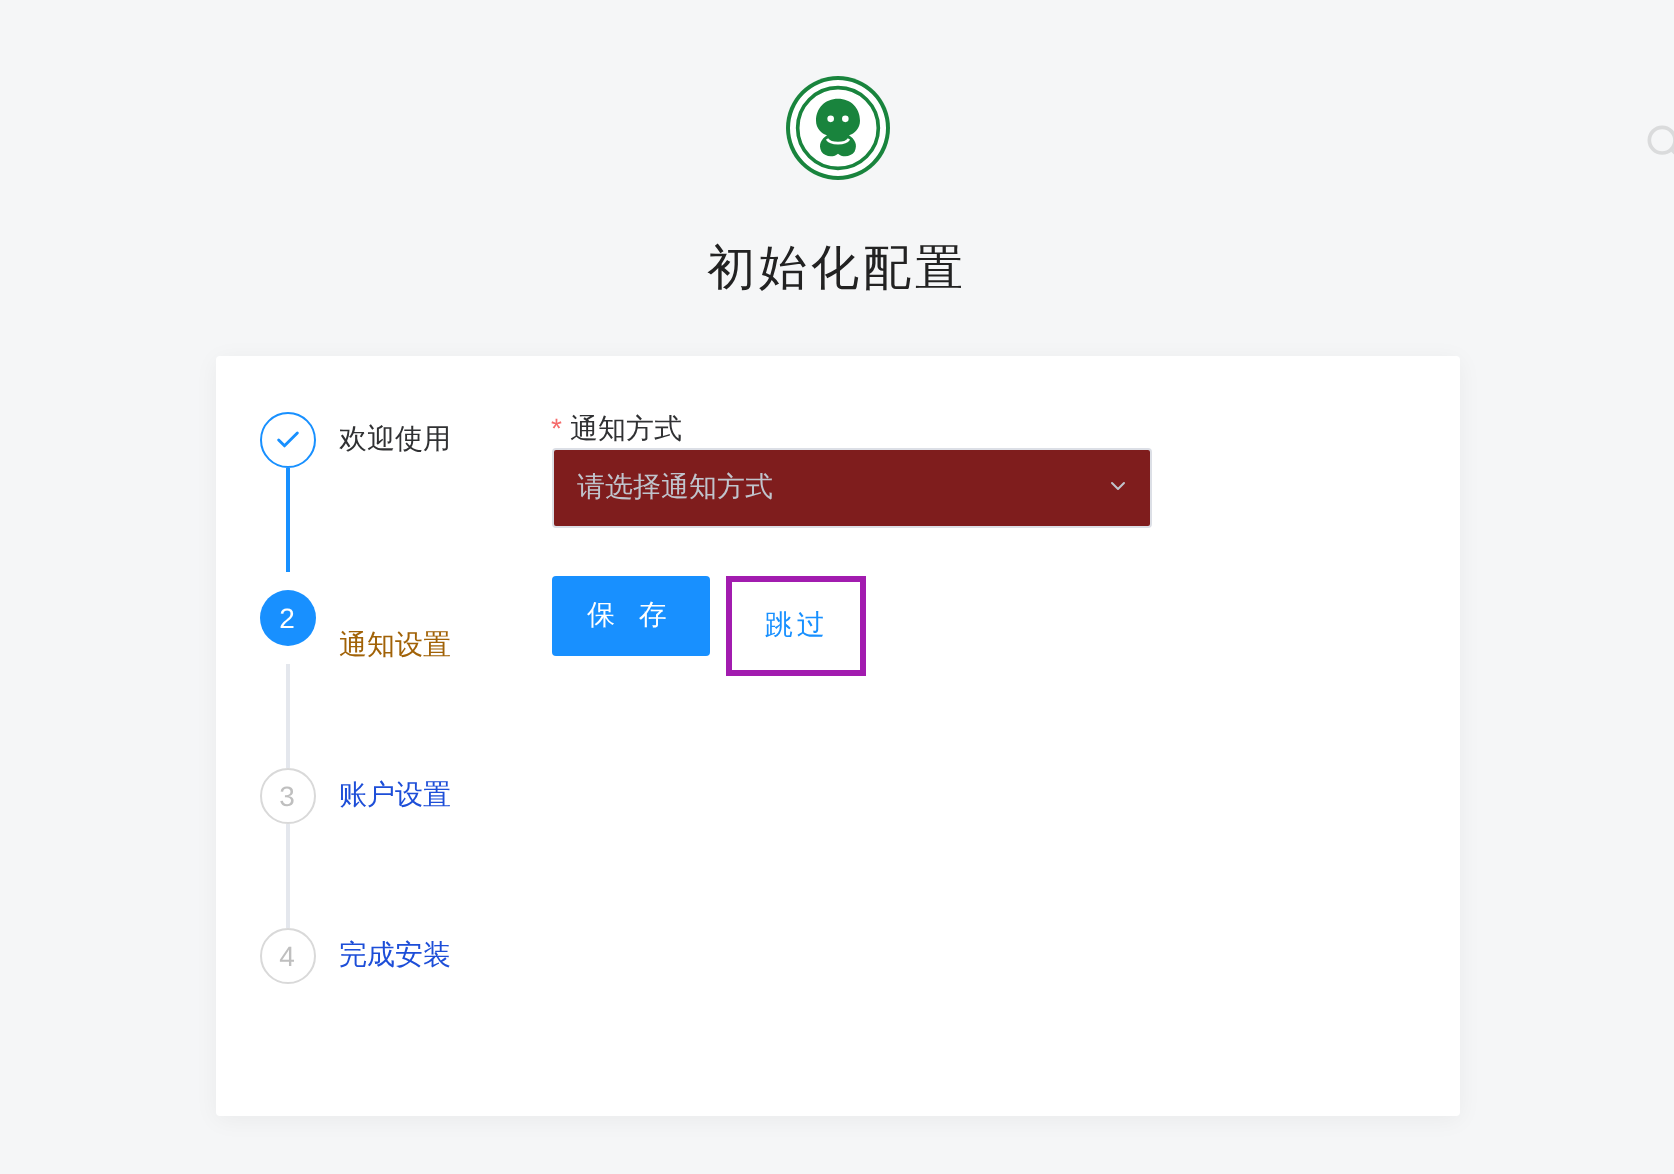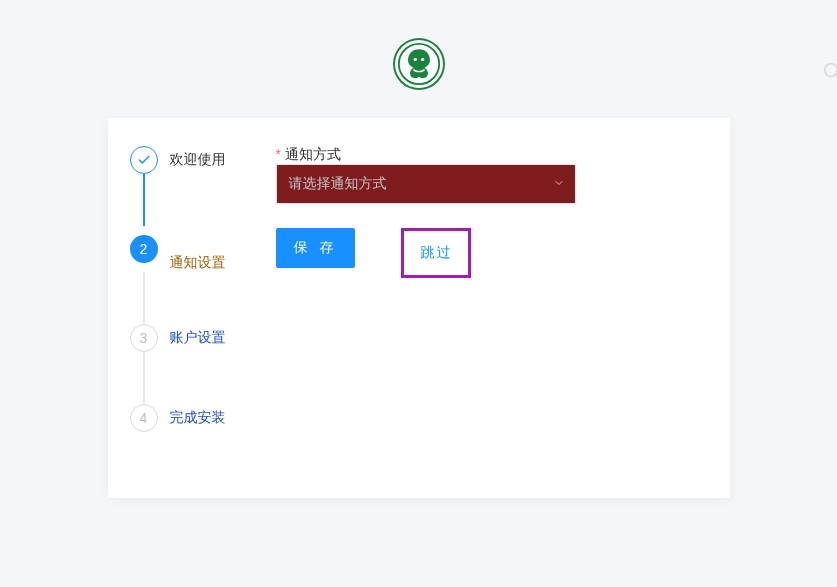--- a/index.html
+++ b/index.html
@@ -129,21 +129,20 @@
       position: absolute;
       right: 10px;
       top: 50%;
       transform: translateY(-50%);
       color: #c0c4cc;
     }
     .btn-row {
       margin-top: 24px;
       display: flex;
       align-items: stretch;
-      gap: 38px;
     }
     .btn {
       height: 40px;
       padding: 0 18px;
       font-size: 14px;
       border-radius: 2px;
       cursor: pointer;
       display: flex;
       align-items: center;
       justify-content: center;
@@ -182,20 +181,21 @@
   <div class="logo-circle">
     <svg viewBox="0 0 48 48">
       <circle cx="24" cy="24" r="22" fill="#fff" stroke="#19843d" stroke-width="2"></circle>
       <path d="M24 8 C31 8 36 13 36 20 C36 24 33 27 30 28 C33 30 35 33 33 37 C31 40 26 40 24 38 C22 40 17 40 15 37 C13 33 15 30 18 28 C15 27 12 24 12 20 C12 13 17 8 24 8 Z" fill="#19843d"></path>
       <circle cx="20" cy="19" r="1.8" fill="#fff"></circle>
       <circle cx="28" cy="19" r="1.8" fill="#fff"></circle>
       <path d="M18 30 C20 33 28 33 30 30" stroke="#fff" stroke-width="1.5" fill="none"></path>
     </svg>
   </div>
 
+  <h1 class="page-title">初始化配置</h1>
 
   <div class="card">
 
     <div class="steps-col">
 
       <div class="step done">
         <div class="step-icon">
           <svg width="14" height="14" viewBox="0 0 24 24" fill="none" stroke="#1890ff" stroke-width="2.5" stroke-linecap="round" stroke-linejoin="round">
               <polyline points="20 6 9 17 4 12"></polyline>
             </svg>

